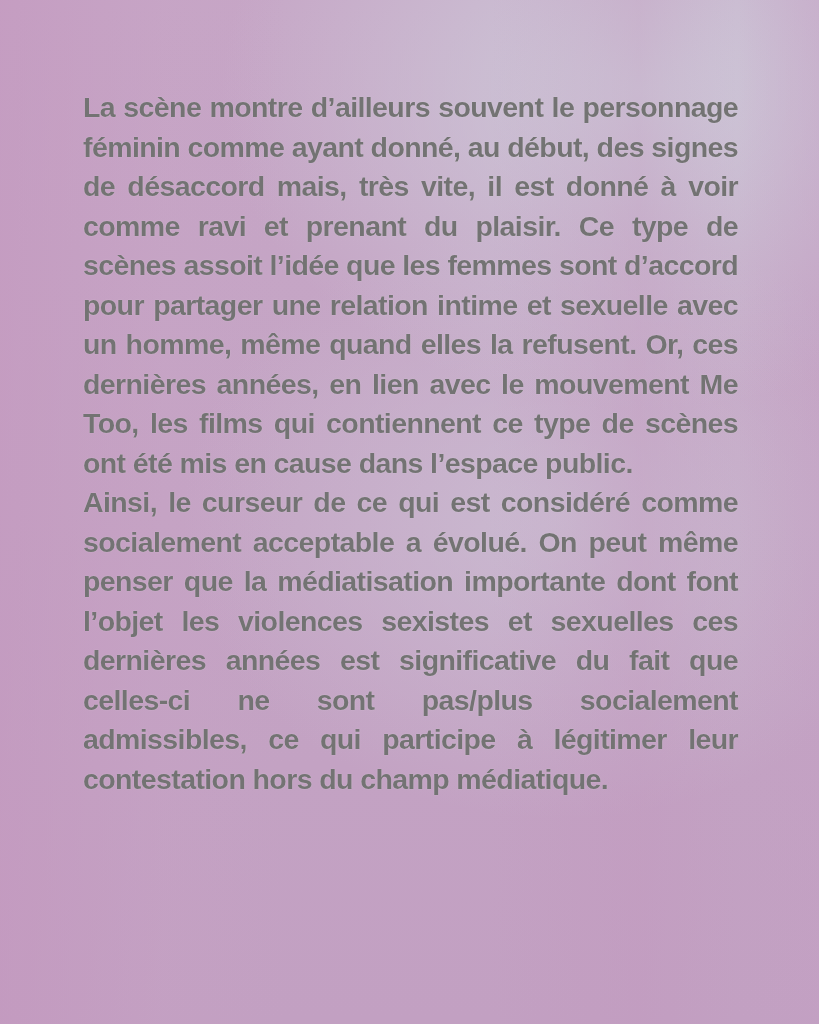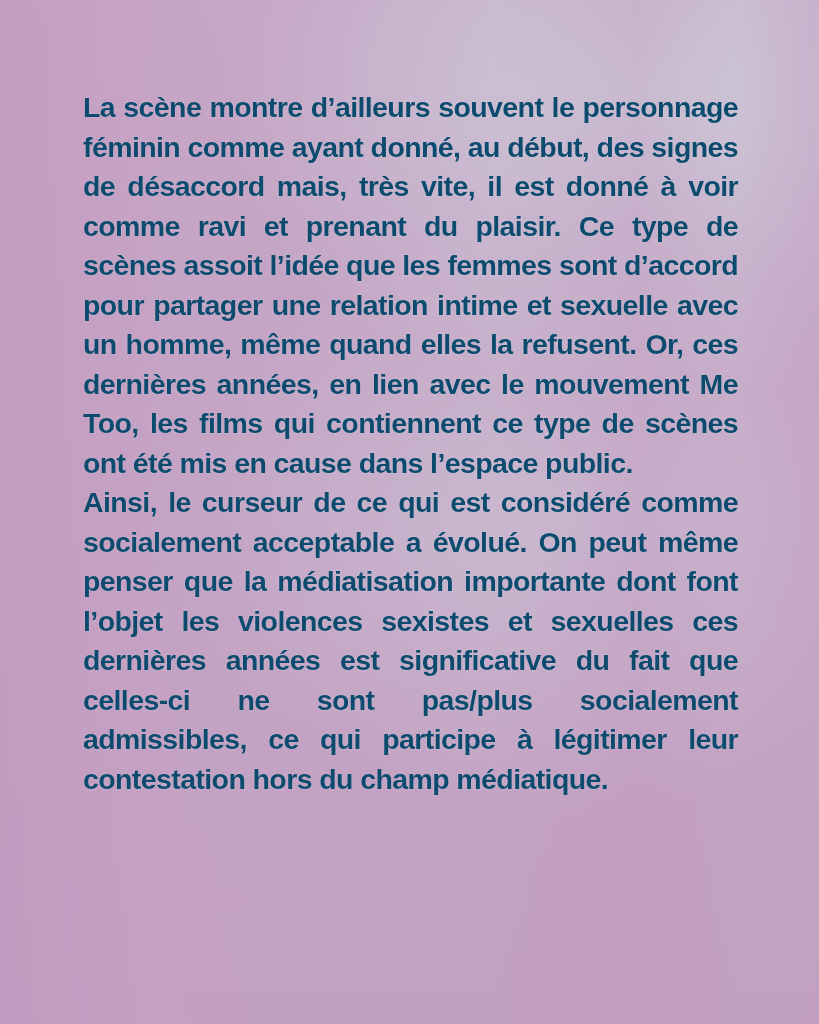--- a/index.html
+++ b/index.html
@@ -23,21 +23,21 @@
         radial-gradient(ellipse 420px 320px at 640px 90px, rgba(206,204,218,0.95) 0%, rgba(206,204,218,0.0) 100%),
         radial-gradient(ellipse 380px 300px at 560px 520px, rgba(205,196,214,0.7) 0%, rgba(205,196,214,0.0) 100%),
         linear-gradient(180deg, #c6a6c6 0%, #c4a4c4 50%, #c2a0c2 100%);
       font-family: "Liberation Sans", "DejaVu Sans", sans-serif;
     }
     .text-block {
       position: absolute;
       left: 83px;
       top: 88px;
       width: 655px;
-      color: #0c4a6e;
+      color: #737373;
       font-weight: bold;
       font-size: 28.5px;
       line-height: 39.5px;
       letter-spacing: -0.6px;
       text-align: justify;
       text-shadow: 0 0 1px rgba(255,255,255,0.5);
     }
     .text-block p {
       margin: 0;
     }

